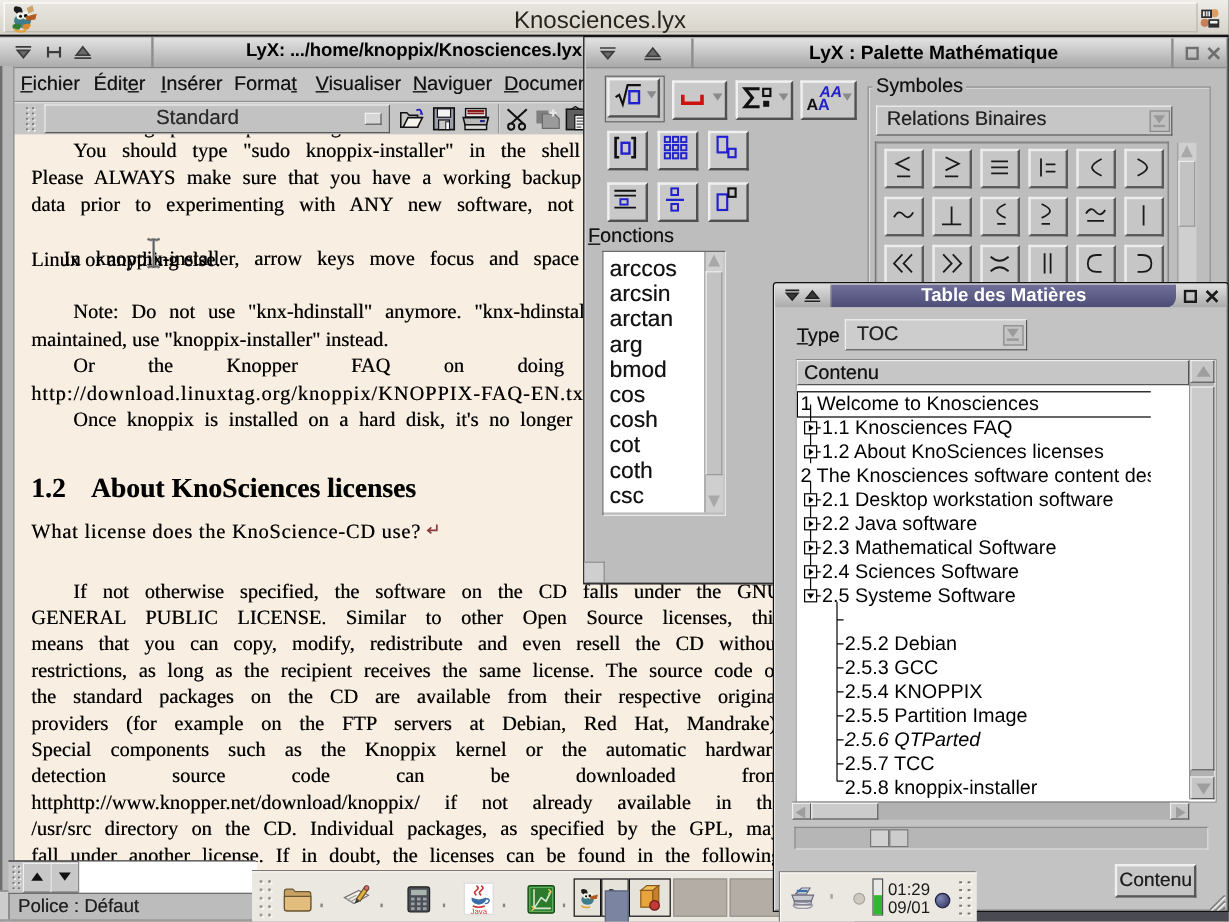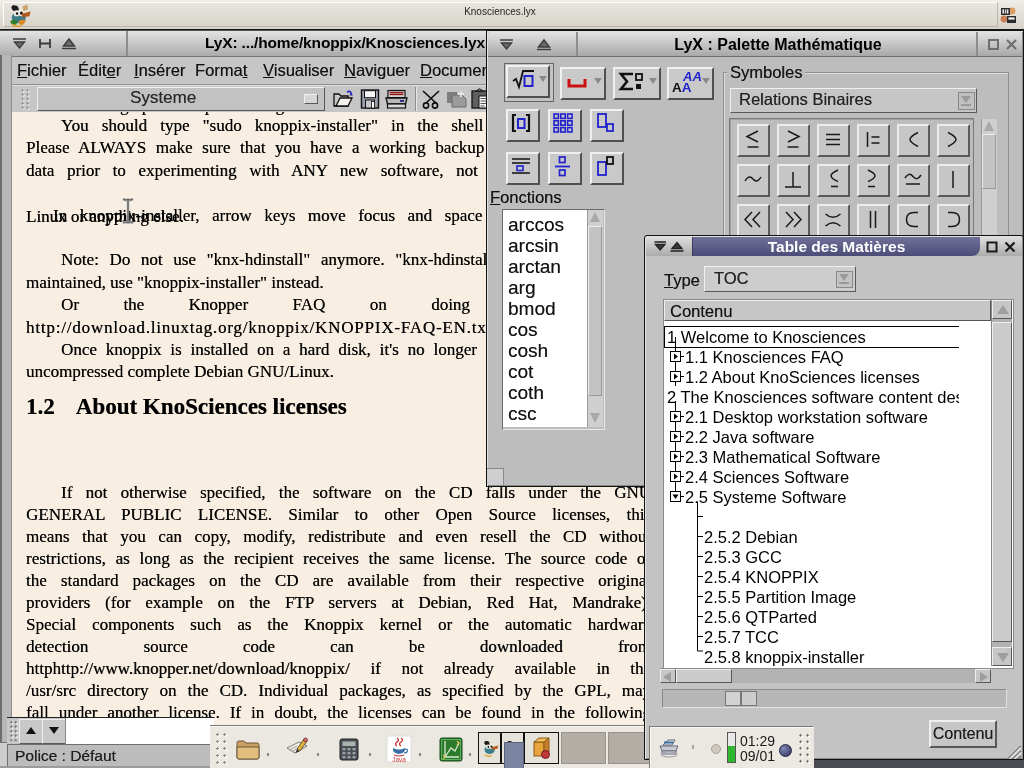--- a/index.html
+++ b/index.html
@@ -27,21 +27,21 @@
     <circle cx="8.2" cy="9.5" r="2.6" fill="#f2efe6"></circle>
       <circle cx="8.6" cy="9.8" r="1.1" fill="#111"></circle>
     <circle cx="12.6" cy="9" r="3" fill="#f2efe6"></circle>
       <circle cx="12.2" cy="9.4" r="1.3" fill="#111"></circle>
     <path d="M13 4 L17 2 L18 6 L14 8 Z" fill="#c8a36a"></path>
     <path d="M12 10 L20 8 L19 12 L13 13 Z" fill="#b35a1e"></path>
     <path d="M3 16 Q6 14 9 16 L8 19 Q5 20 3 18 Z" fill="#2e7d32"></path>
     <path d="M10 16 Q14 14 16 16 L14 19 Q11 20 10 18 Z" fill="#d98a2b"></path>
     <path d="M4 18 Q8 21 13 19 L12 21 Q7 22 4 20 Z" fill="#e0a33c"></path>
   </svg>
-  <div class="abs" style="left:0;top:6px;width:1000px;text-align:center;font-size:10px;color:#26261f;">Knosciences.lyx</div>
+  <div class="abs" style="left:0;top:6px;width:1000px;text-align:center;font-size:20px;color:#26261f;">Knosciences.lyx</div>
 
   <svg class="abs" style="left:1000px;top:7px" width="17" height="17" viewBox="0 0 17 17">
     <circle cx="12" cy="4" r="3.4" fill="#dd9e63"></circle>
       <circle cx="4" cy="12" r="3.4" fill="#c97f56"></circle>
     <rect x="1" y="1" width="9" height="7" fill="#2c2c2c"></rect>
       <rect x="2.4" y="2.4" width="1.6" height="4.2" fill="#e8e8e8"></rect>
       <rect x="4.8" y="2.4" width="1.6" height="4.2" fill="#cccccc"></rect>
       <rect x="7" y="2.4" width="1.4" height="4.2" fill="#e8e8e8"></rect>
     <rect x="7" y="9" width="9" height="7" fill="#2c2c2c"></rect>
       <rect x="8.4" y="10.4" width="6.2" height="2.2" fill="#f2f2f2"></rect>
@@ -73,21 +73,21 @@
     <span class="abs" style="left:193px;top:4px">Forma<u>t</u></span>
     <span class="abs" style="left:261px;top:4px"><u>V</u>isualiser</span>
     <span class="abs" style="left:342px;top:4px"><u>N</u>aviguer</span>
     <span class="abs" style="left:418px;top:4px"><u>D</u>ocuments</span>
   </div>
 
   <div class="abs" style="left:0;top:54px;width:712px;height:28px;background:#c6c6c6;border-top:1px solid #8f8f8f;box-shadow:inset 0 1px 0 #dedede;">
     <div class="abs" style="left:20px;top:3px;width:10px;height:22px;background-image:radial-gradient(#7a7a7a 0.9px,transparent 1.1px),radial-gradient(#f2f2f2 0.9px,transparent 1.1px);background-size:5px 4.4px;background-position:0 0,1.3px 1.3px;"></div>
 
     <div class="abs bev1" style="left:37px;top:2px;width:286px;height:22px;background:#c2c2c2;">
-      <div class="abs ui" style="left:92px;top:0px;color:#2b2b2b;font-size:17px;">Systeme</div>
+      <div class="abs ui" style="left:92px;top:0px;color:#2b2b2b;font-size:17px;">Standard</div>
       <div class="abs bev1" style="left:266px;top:6px;width:12px;height:8px;background:#d6d6d6;"></div>
     </div>
 
     <svg class="abs" style="left:332px;top:3px" width="23" height="22" viewBox="0 0 23 22">
       <path d="M2 6 L2 18 L16 18 L16 8 L9 8 L7 6 Z" fill="#c9c9c9" stroke="#111" stroke-width="1.3"></path>
       <path d="M4 18 L8 10 L20 10 L16 18 Z" fill="#f4f2ea" stroke="#111" stroke-width="1.3"></path>
       <path d="M15 4 Q19 2 19 6" stroke="#2222bb" stroke-width="1.6" fill="none"></path>
         <path d="M17.6 7.5 L19.4 4.6 L20.8 7.6 Z" fill="#2222bb"></path>
     </svg>
     <svg class="abs" style="left:360px;top:3px" width="20" height="22" viewBox="0 0 20 22">
@@ -129,22 +129,24 @@
     <div class="line" style="left:15px;top:3px;text-indent:35px;">You should type "sudo knoppix-installer" in the shell if you want to ins</div>
     <div class="line" style="left:15px;top:25px;">Please ALWAYS make sure that you have a working backup of all your important</div>
     <div class="line" style="left:15px;top:48px;">data prior to experimenting with ANY new software, not only with Linux but</div>
     <div class="lineL" style="left:15px;top:70px;margin-top:24px;">Linux or anything else.</div>
     <div class="line" style="left:15px;top:93px;text-indent:27px;">In knoppix-installer, arrow keys move focus and space bar selects. Use the</div>
     <div class="line" style="left:15px;top:137px;text-indent:35px;">Note: Do not use "knx-hdinstall" anymore. "knx-hdinstall" is no longer being</div>
     <div class="lineL" style="left:15px;top:160px;">maintained, use "knoppix-installer" instead.</div>
     <div class="line" style="left:15px;top:182px;text-indent:35px;">Or the Knopper FAQ on doing this HOWTO:</div>
     <div class="line" style="left:15px;top:205px;letter-spacing:.8px;">http://download.linuxtag.org/knoppix/KNOPPIX-FAQ-EN.txt and</div>
     <div class="line" style="left:15px;top:227px;text-indent:35px;">Once knoppix is installed on a hard disk, it's no longer the compressed but an</div>
-    <div class="lineL" style="left:15px;top:249px;">uncompressed complete Debian GNU/Linux.</div>
     <div class="lineL" style="left:15px;top:284px;font-weight:bold;font-size:23px;">1.2<span style="display:inline-block;width:21px;"></span>About KnoSciences licenses</div>
+    <div class="lineL" style="left:15px;top:320px;letter-spacing:.65px;">What license does the KnoScience-CD use?<svg width="13" height="13" viewBox="0 0 13 13" style="margin-left:2px;">
+          <path d="M11 2 V7 H4 M6.5 4.5 L3.5 7 L6.5 9.5" stroke="#8b3a3a" stroke-width="1.4" fill="none"></path>
+        </svg></div>
     <div class="line" style="left:15px;top:370px;text-indent:35px;">If not otherwise specified, the software on the CD falls under the GNU</div>
     <div class="line" style="left:15px;top:392px;">GENERAL PUBLIC LICENSE. Similar to other Open Source licenses, this</div>
     <div class="line" style="left:15px;top:414px;">means that you can copy, modify, redistribute and even resell the CD without</div>
     <div class="line" style="left:15px;top:436px;">restrictions, as long as the recipient receives the same license. The source code of</div>
     <div class="line" style="left:15px;top:458px;">the standard packages on the CD are available from their respective original</div>
     <div class="line" style="left:15px;top:480px;">providers (for example on the FTP servers at Debian, Red Hat, Mandrake).</div>
     <div class="line" style="left:15px;top:502px;">Special components such as the Knoppix kernel or the automatic hardware</div>
     <div class="line" style="left:15px;top:524px;">detection source code can be downloaded from</div>
     <div class="line" style="left:15px;top:546px;">httphttp://www.knopper.net/download/knoppix/ if not already available in the</div>
     <div class="line" style="left:15px;top:568px;">/usr/src directory on the CD. Individual packages, as specified by the GPL, may</div>
@@ -530,21 +532,21 @@
       <div class="abs" style="left:3px;top:65px;white-space:nowrap;">2 The Knosciences software content description</div>
       <div class="abs" style="left:21px;top:85px;white-space:nowrap;">2.1 Desktop workstation software</div>
       <div class="abs" style="left:21px;top:105px;white-space:nowrap;">2.2 Java software</div>
       <div class="abs" style="left:21px;top:125px;white-space:nowrap;">2.3 Mathematical Software</div>
       <div class="abs" style="left:21px;top:145px;white-space:nowrap;">2.4 Sciences Software</div>
       <div class="abs" style="left:21px;top:165px;white-space:nowrap;">2.5 Systeme Software</div>
       <div class="abs" style="left:40px;top:205px;white-space:nowrap;">2.5.2 Debian</div>
       <div class="abs" style="left:40px;top:225px;white-space:nowrap;">2.5.3 GCC</div>
       <div class="abs" style="left:40px;top:245px;white-space:nowrap;">2.5.4 KNOPPIX</div>
       <div class="abs" style="left:40px;top:265px;white-space:nowrap;">2.5.5 Partition Image</div>
-      <div class="abs" style="left:40px;top:285px;white-space:nowrap;">2.5.6 QTParted</div>
+      <div class="abs" style="left:40px;top:285px;white-space:nowrap;font-style:italic;">2.5.6 QTParted</div>
       <div class="abs" style="left:40px;top:305px;white-space:nowrap;">2.5.7 TCC</div>
       <div class="abs" style="left:40px;top:325px;white-space:nowrap;">2.5.8 knoppix-installer</div>
 
       <svg class="abs" style="left:0;top:0" width="60" height="345" viewBox="0 0 60 345">
         <g stroke="#000" stroke-width="1" fill="#fff">
           <rect x="6.5" y="28.5" width="10" height="10"></rect>
             <rect x="6.5" y="48.5" width="10" height="10"></rect>
           <rect x="6.5" y="88.5" width="10" height="10"></rect>
             <rect x="6.5" y="108.5" width="10" height="10"></rect>
           <rect x="6.5" y="128.5" width="10" height="10"></rect>

